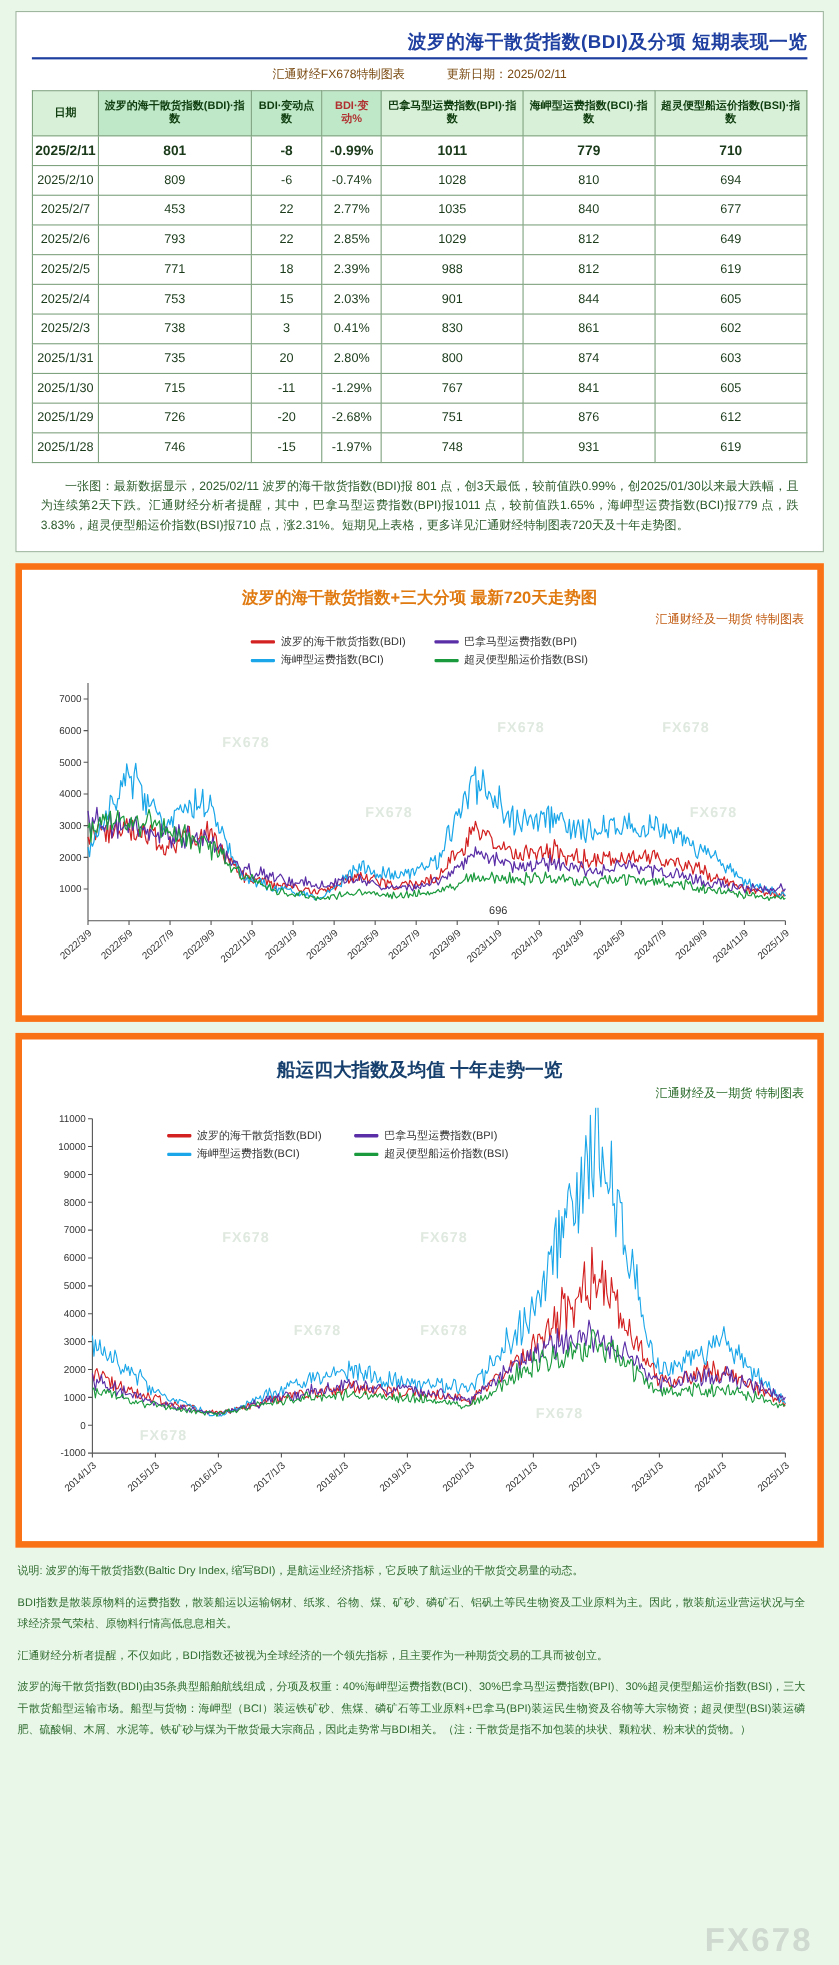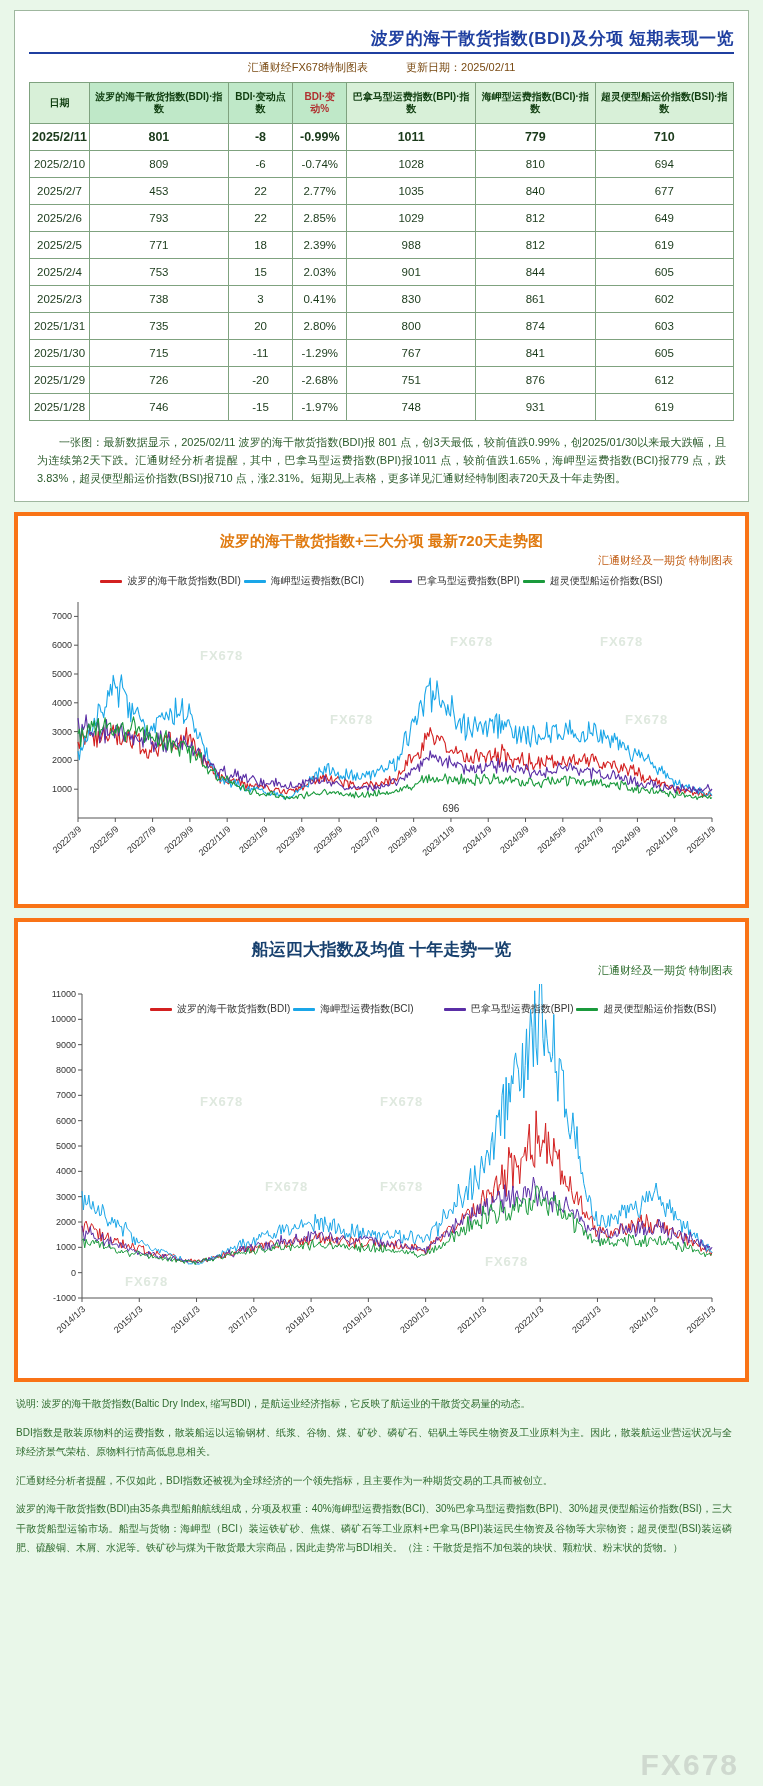--- a/index.html
+++ b/index.html
@@ -7,21 +7,21 @@
     width:763px;
     background:#e9f7e9;
     font-family:"Liberation Sans","DejaVu Sans",sans-serif;
     color:#1a3a1a;
   }
   .page{width:763px;min-height:1786px;position:relative;padding:0;box-sizing:border-box;}
 
   
   .panel{
     background:#ffffff;
-    border:4px solid #f97316;
+    border:6px solid #f97316;
     margin:10px 14px;
     box-sizing:border-box;
   }
   .panel.table-panel{padding:8px 14px 10px 14px;border:1px solid #9fb79f;}
   .t-title{
     text-align:right;
     color:#1f3fa0;
     font-weight:bold;
     font-size:17px;
     letter-spacing:.5px;
@@ -64,21 +64,21 @@
     text-indent:2em;
   }
 
   
   .chart-panel{padding:10px 12px 14px 12px;position:relative;}
   .c-title{text-align:center;color:#e07a10;font-weight:bold;font-size:15px;margin:6px 0 2px;}
   .c-title.dark{color:#17406e;font-size:17px;}
   .c-sub{text-align:right;color:#c05a10;font-size:11px;margin-bottom:6px;}
   .c-sub.dark{color:#2a6a2a;}
   .legend{display:flex;justify-content:center;flex-wrap:wrap;gap:26px;margin:4px 0 2px;}
-  .legend .col{display:flex;flex-direction:row;gap:3px;}
+  .legend .col{display:flex;flex-direction:column;gap:3px;}
   .lg{display:flex;align-items:center;gap:5px;font-size:10px;color:#333;}
   .lg i{display:inline-block;width:22px;height:3px;border-radius:1px;}
   .plot-wrap{position:relative;}
   svg{display:block;}
   .wm{
     position:absolute;color:#dfe9df;font-size:13px;font-weight:bold;
     letter-spacing:1px;pointer-events:none;
   }
   .fx-big{
     position:absolute;right:22px;bottom:8px;

